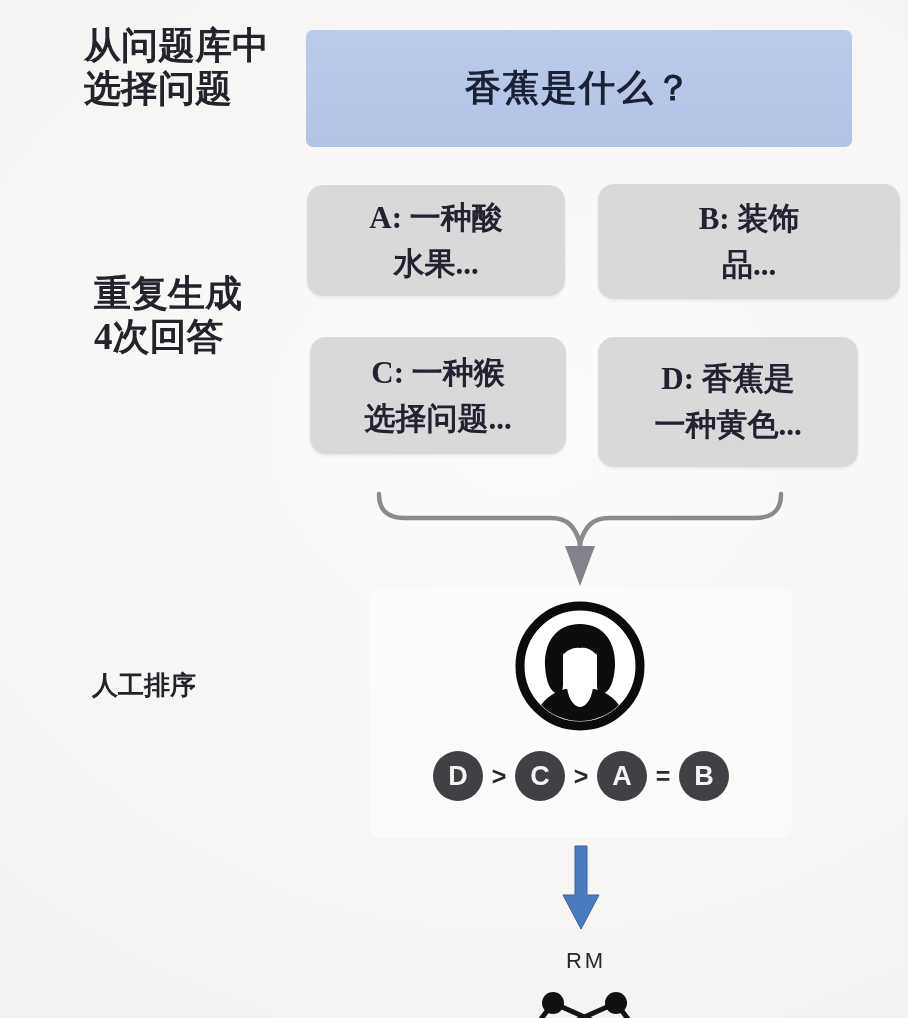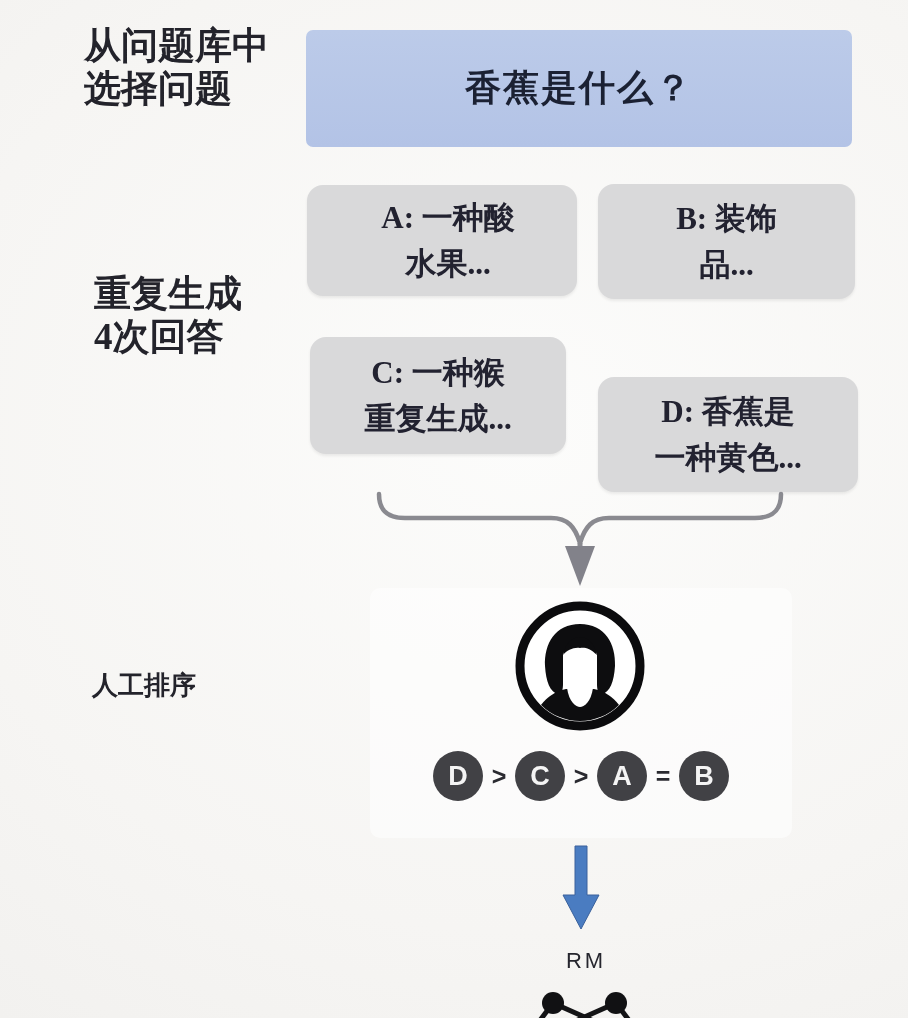--- a/index.html
+++ b/index.html
@@ -25,24 +25,24 @@
   .qbox span{color:#1b2133;font-weight:700;font-size:36px;letter-spacing:2px;}
   .abox{
     position:absolute;background:#d9d9da;border-radius:16px;
     display:flex;align-items:center;justify-content:center;text-align:center;
     box-shadow:0 2px 3px rgba(0,0,0,0.07);
   }
   .abox span{
     color:#222230;font-weight:700;font-size:31px;line-height:46px;
     white-space:pre-line;
   }
-  .box-a{left:307px;top:185px;width:258px;height:111px;padding-left:12px;}
-  .box-b{left:598px;top:184px;width:257px;height:115px;}
+  .box-a{left:307px;top:185px;width:258px;height:111px;}
+  .box-b{left:598px;top:184px;width:302px;height:115px;}
   .box-c{left:310px;top:337px;width:256px;height:117px;}
-  .box-d{left:598px;top:337px;width:260px;height:115px;margin-top:40px;}
+  .box-d{left:598px;top:337px;width:260px;height:130px;}
   .brace{position:absolute;left:368px;top:488px;}
   .panel{
     position:absolute;left:370px;top:588px;width:422px;height:250px;
     background:rgba(255,255,255,0.55);border-radius:10px;
   }
   .avatar{position:absolute;left:514px;top:600px;}
   .rankrow{
     position:absolute;left:428px;top:750px;width:306px;height:52px;
     display:flex;align-items:center;justify-content:center;gap:8px;
     font-family:"Liberation Sans", sans-serif;
@@ -82,21 +82,21 @@
   <div class="abox box-a">
     <span>A: 一种酸
 水果...</span>
   </div>
   <div class="abox box-b">
     <span>B: 装饰
 品...</span>
   </div>
   <div class="abox box-c">
     <span>C: 一种猴
-重复生成...</span>
+选择问题...</span>
   </div>
   <div class="abox box-d">
     <span>D: 香蕉是
 一种黄色...</span>
   </div>
 
   <svg class="brace" width="424" height="102" viewBox="0 0 424 102">
     <path d="M11 6 C11 20 17 30 37 30 L183 30 C200 30 207 39 212 55 C217 39 224 30 241 30 L387 30 C407 30 413 20 413 6" fill="none" stroke="#8a8a90" stroke-width="4.5" stroke-linecap="round"></path>
     <path d="M212 55 L212 62" fill="none" stroke="#8a8a90" stroke-width="5"></path>
     <polygon points="197,58 227,58 212,98" fill="#82828a"></polygon>

